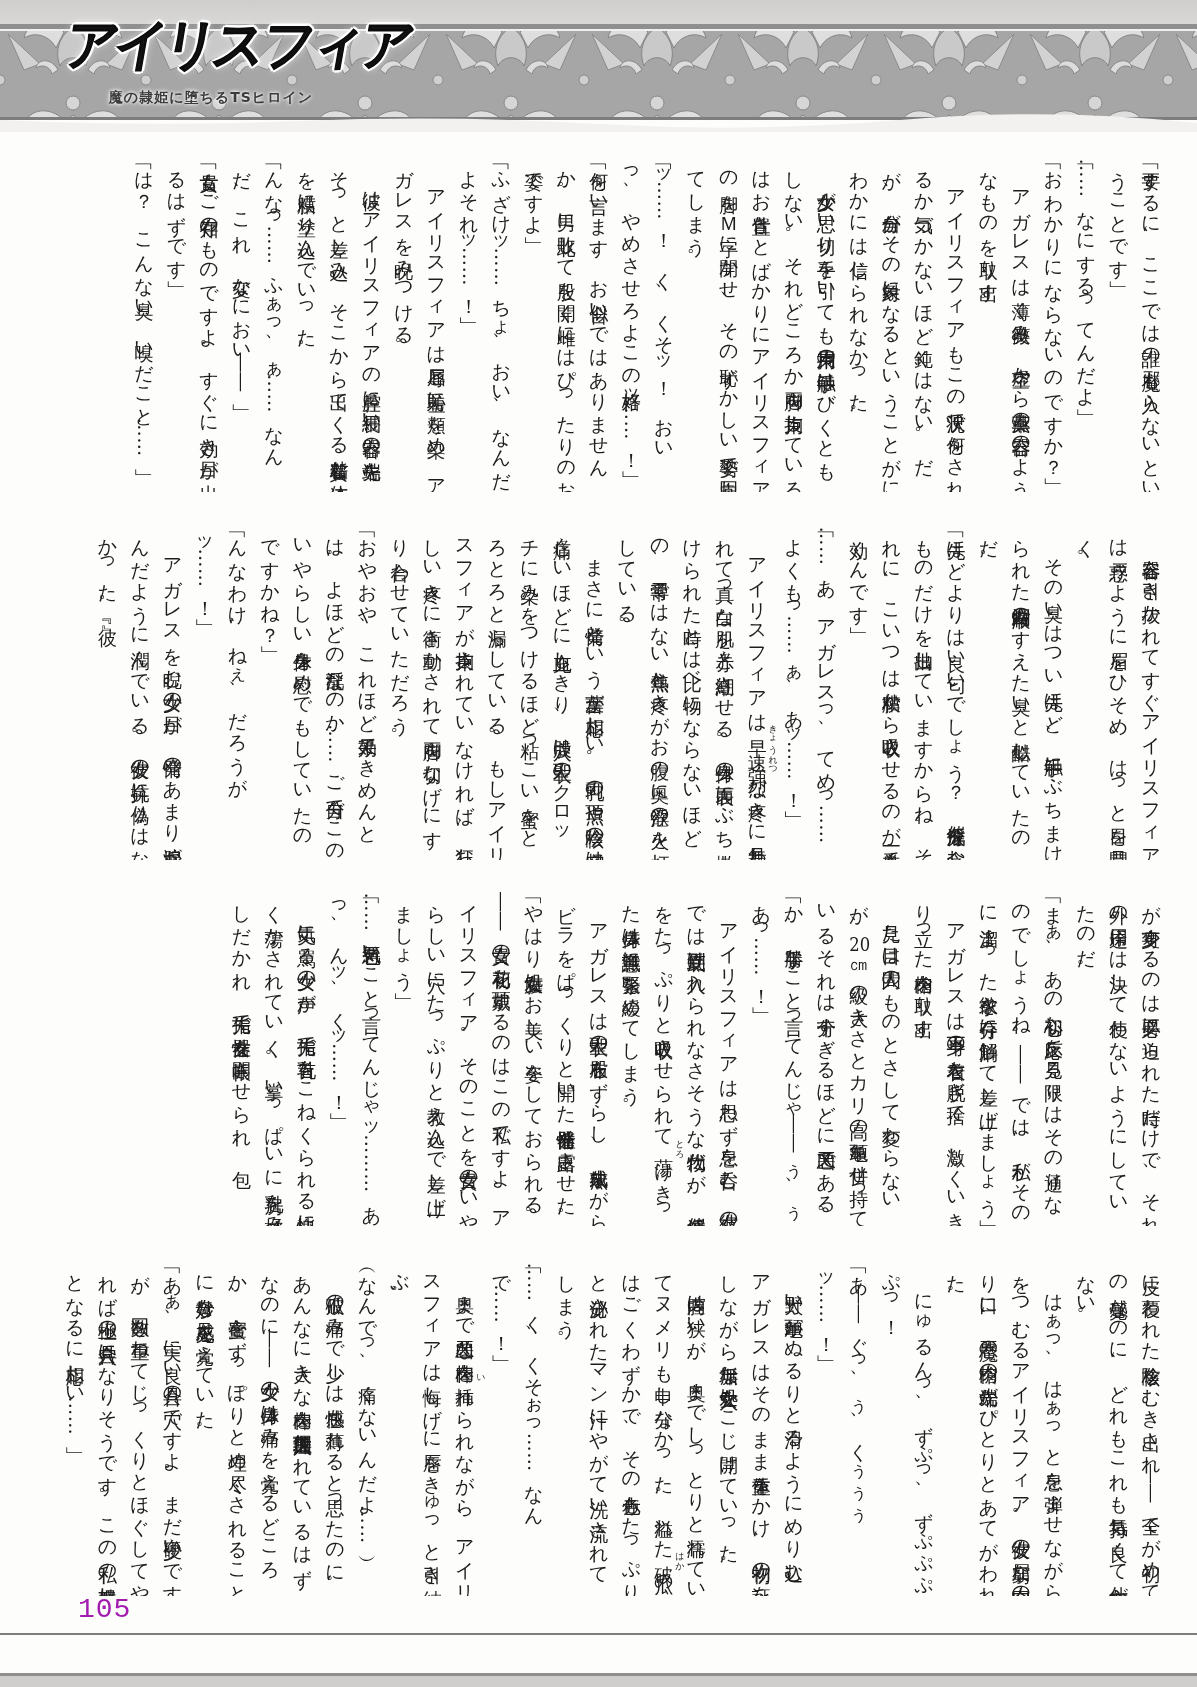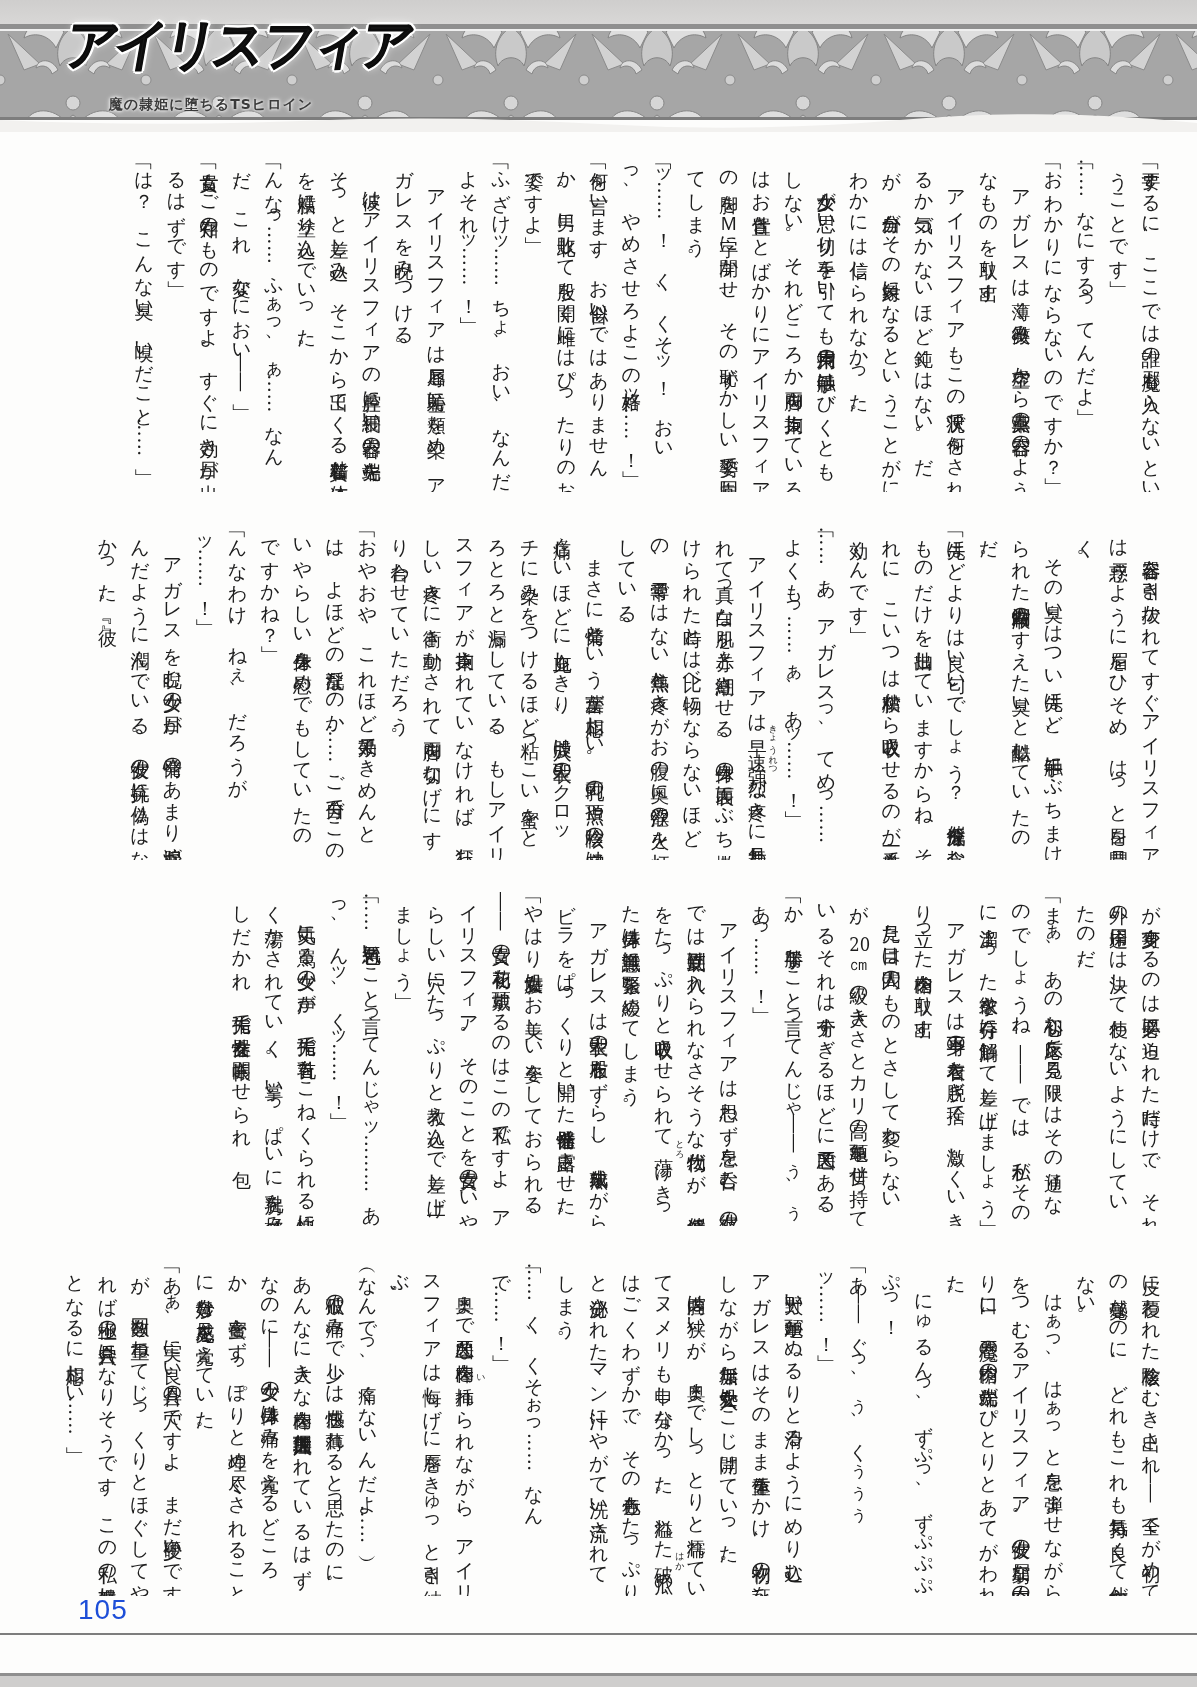--- a/index.html
+++ b/index.html
@@ -23,41 +23,41 @@
     margin-top:-2px;
     font-size:52px;font-weight:bold;color:#161616;white-space:nowrap;
     transform:skewX(-10deg) scaleY(1.05);
     -webkit-text-stroke:1px #0c0c0c;
     text-shadow:
       0 0 2px #fff, 2px 2px 0 #fff,-2px -2px 0 #fff,2px -2px 0 #fff,-2px 2px 0 #fff,
       3px 0 0 #fff,-3px 0 0 #fff,0 3px 0 #fff,0 -3px 0 #fff,0 0 9px #fff;
     letter-spacing:-4px;
   }
   .logo-sub{
-    margin-top:16px;font-size:14px;font-weight:bold;color:#3b3b3b;letter-spacing:1px;white-space:nowrap;
+    margin-top:9px;font-size:14px;font-weight:bold;color:#3b3b3b;letter-spacing:1px;white-space:nowrap;
     text-shadow:0 0 3px #fff,0 0 5px #fff;
     font-family:"DejaVu Sans","Liberation Sans",sans-serif;
   }
   
   #text-area{position:absolute;left:56px;top:158px;width:1112px;height:1442px;}
   .band{
     position:absolute;right:0;width:1112px;height:334px;
     writing-mode:vertical-rl;text-orientation:mixed;
     font-size:19px;line-height:1.71;letter-spacing:0.5px;
     color:#1d1d1d;overflow:hidden;
   }
   .band p{margin:0;padding:0;}
   .band p.ind{text-indent:1em;}
   .tcy{text-combine-upright:all;-webkit-text-combine:horizontal;}
   ruby rt{font-size:9px;letter-spacing:0;}
   
   .pagenum{
     position:absolute;left:78px;top:1594px;
-    font-family:Liberation Sans, sans-serif;
-    font-size:28px;color:#1d4ed8;letter-spacing:1px;
+    font-family:Liberation Mono, monospace;
+    font-size:28px;color:#a21caf;letter-spacing:1px;
   }
 </style>
 </head>
 <body>
 
 <svg class="deco deco-top" viewBox="0 0 1197 132" preserveAspectRatio="none">
   <defs>
     <pattern id="palmette" x="0" y="0" width="146" height="88" patternUnits="userSpaceOnUse">
       <rect width="146" height="88" fill="#a6a6a6"></rect>
       <circle cx="73" cy="15" r="7" fill="#d6d6d6" stroke="#878787" stroke-width="1"></circle>

